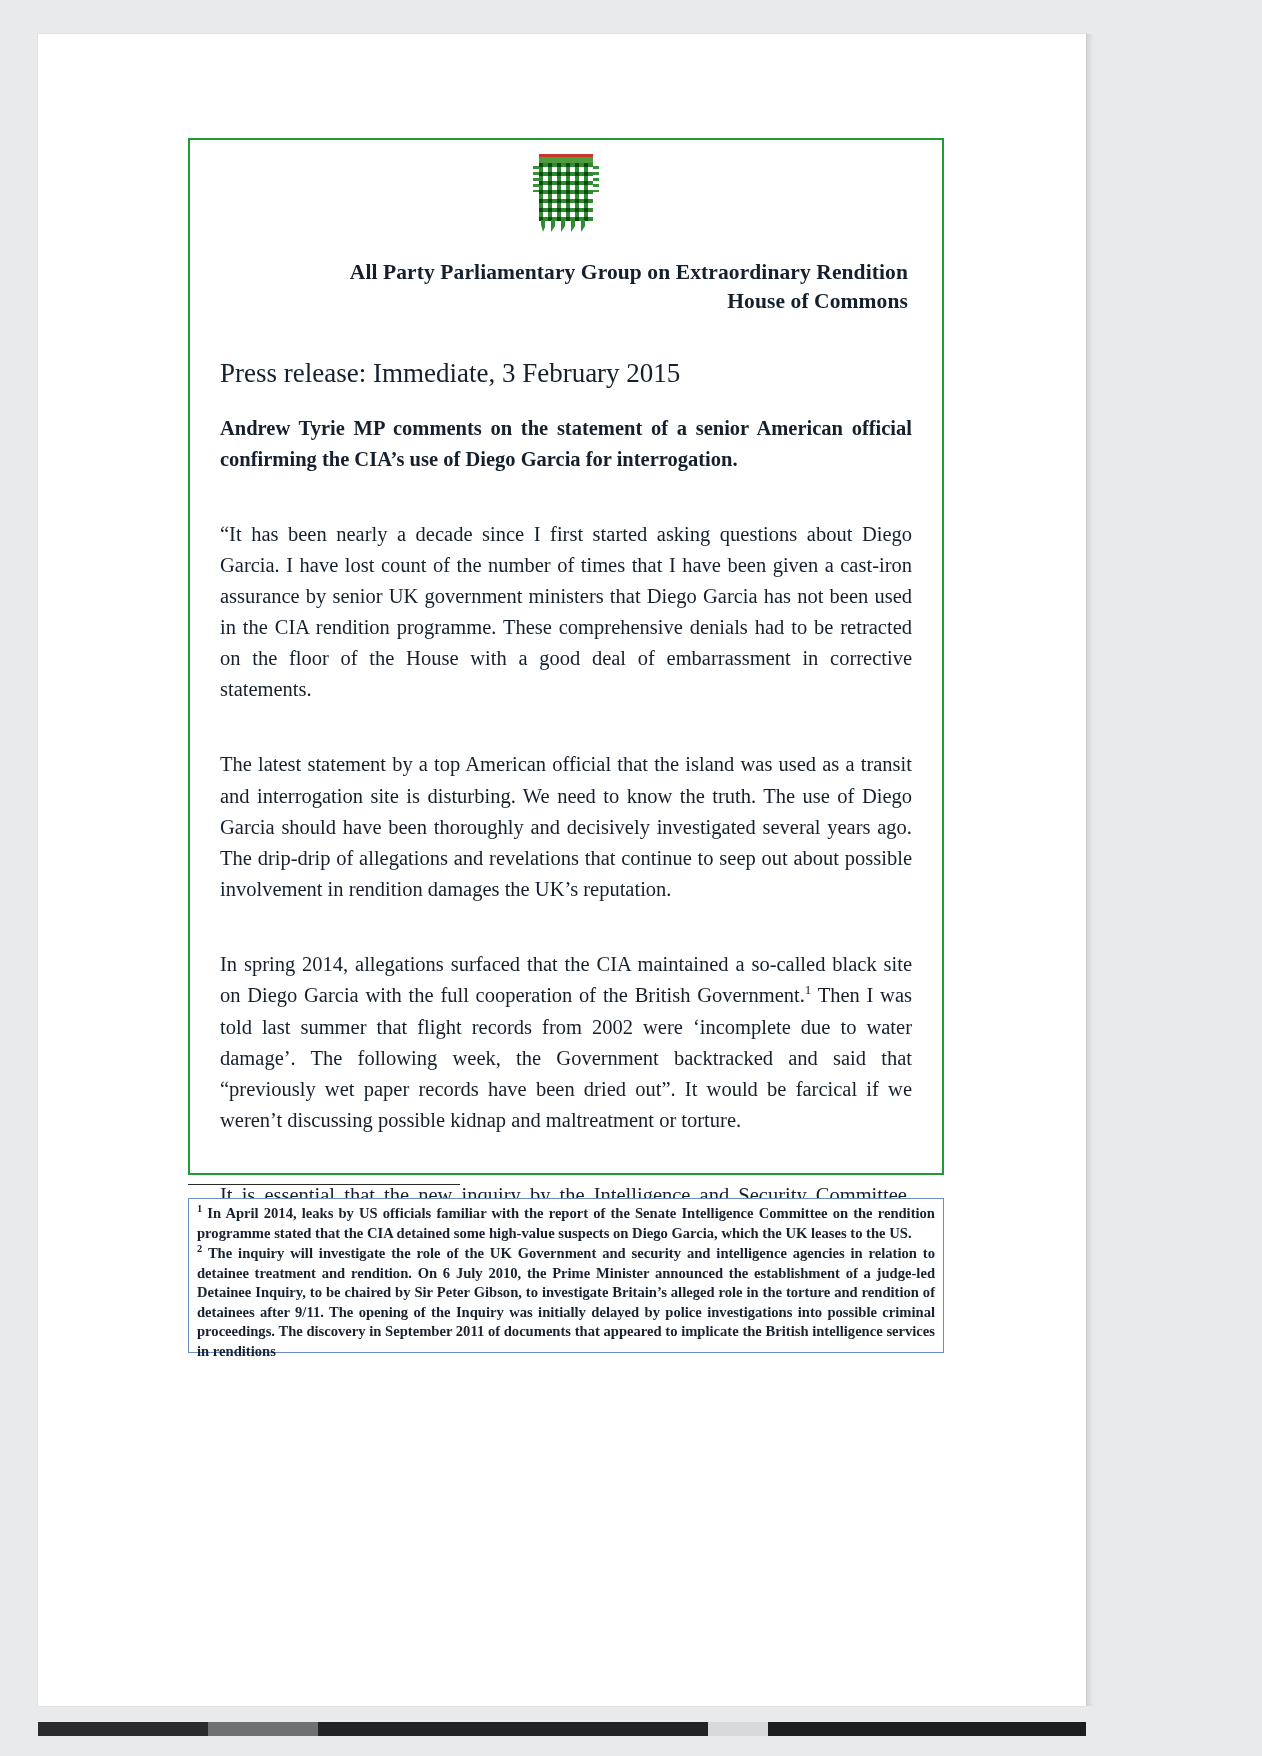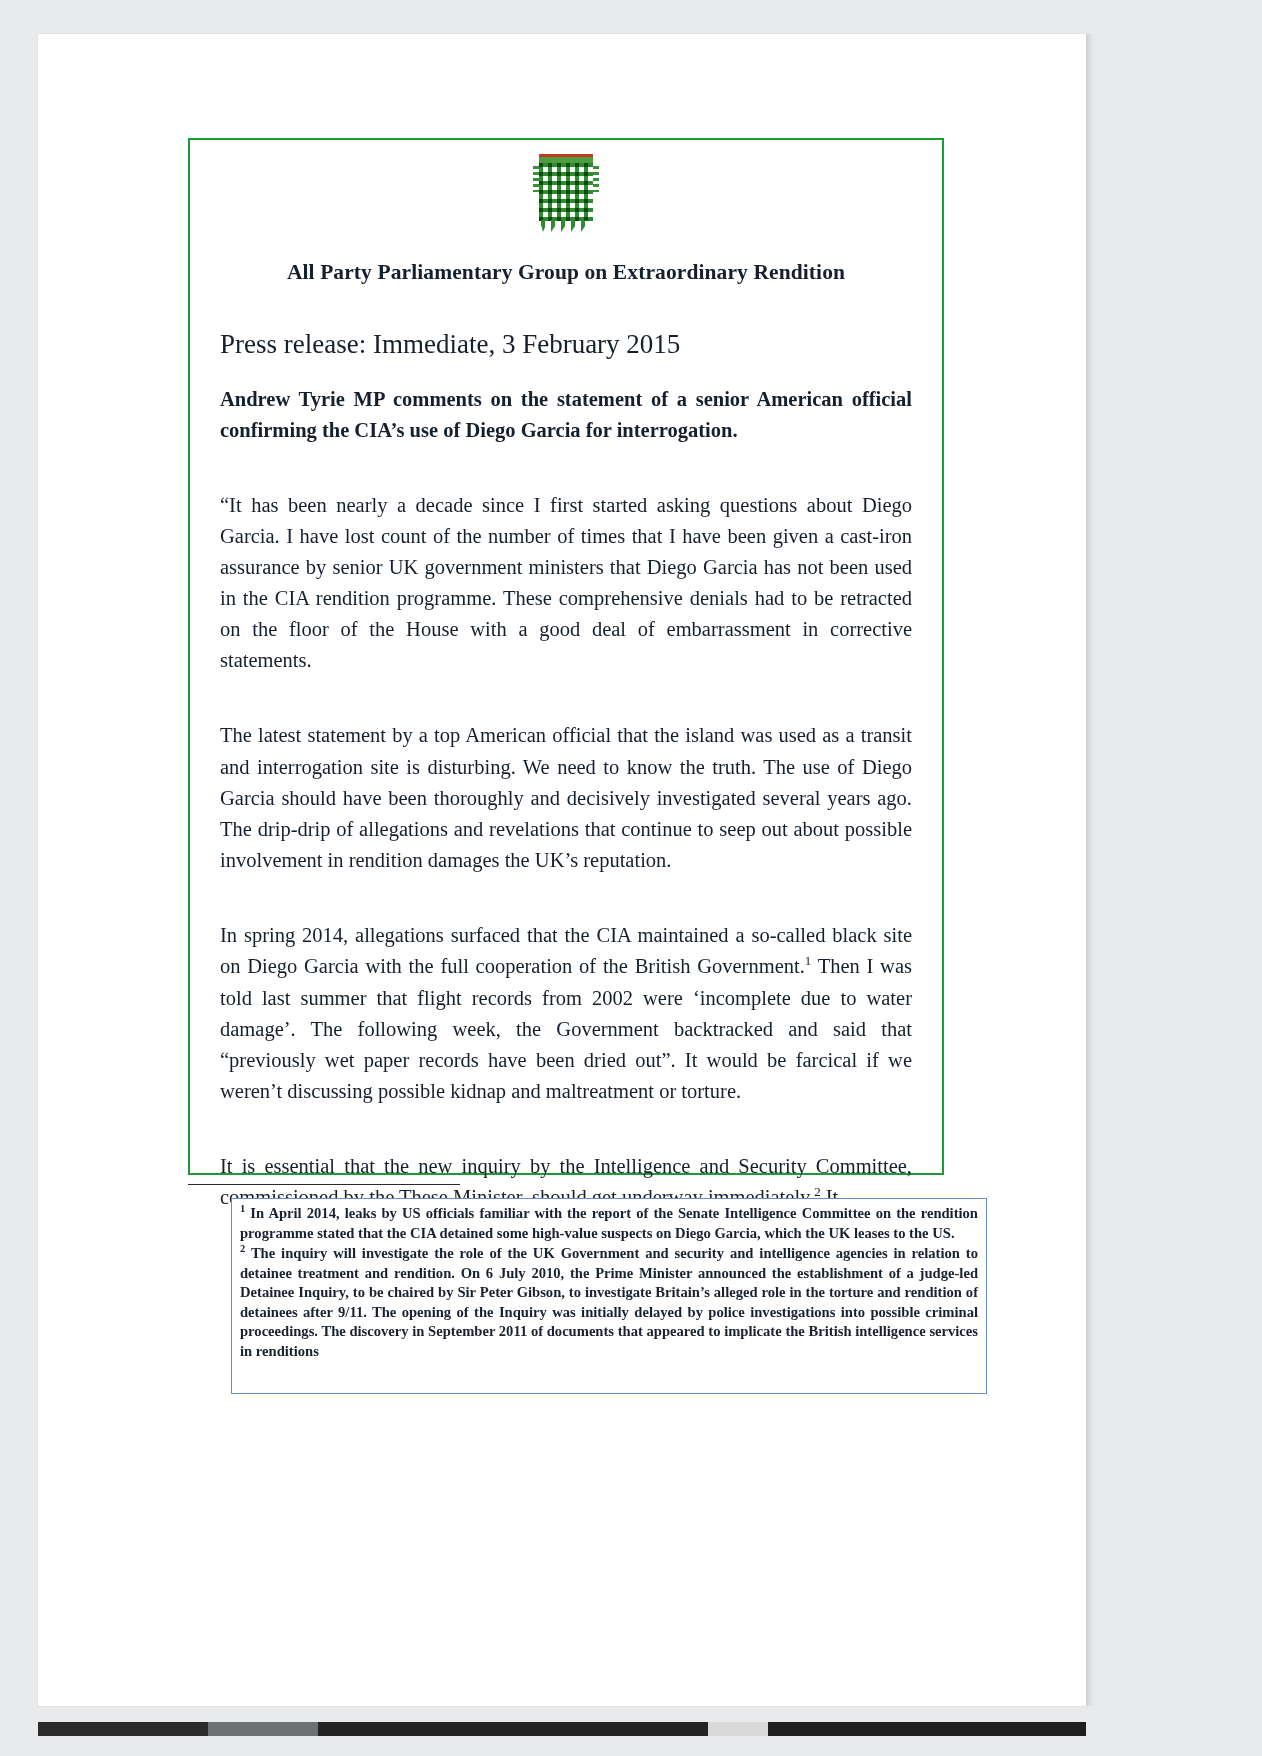--- a/index.html
+++ b/index.html
@@ -87,21 +87,21 @@
     position: absolute;
     top: 0;
     width: 7px;
     height: 26px;
     background: repeating-linear-gradient(to bottom, #3b8f38 0 3px, transparent 3px 6px);
   }
   .crest .chains:before { left: 0; }
   .crest .chains:after { right: 0; }
 
   .doc-title {
-    text-align: center;
+    text-align: right;
     font-weight: bold;
     font-size: 21.5px;
     line-height: 1.35;
     color: #14202e;
     margin: 16px 34px 0 34px;
     letter-spacing: 0.1px;
   }
   .doc-body {
     margin: 0 30px 0 30px;
     color: #15202d;
@@ -128,26 +128,25 @@
     font-size: 13px;
     vertical-align: super;
     line-height: 0;
   }
   
   .footnote-box {
     position: absolute;
     left: 0;
     top: 1060px;
     width: 756px;
-    height: 196px;
+    height: 155px;
     border: 1px solid #6b8fc4;
     box-sizing: border-box;
     background: #ffffff;
     padding: 5px 8px 22px 8px;
-    margin-left: 43px;
   }
   .footnote-rule {
     position: absolute;
     left: 0;
     top: 1046px;
     width: 272px;
     height: 0;
     border-top: 1.5px solid #2a2a2a;
   }
   .fn {
@@ -201,20 +200,21 @@
 
       <div class="crest">
         <div class="top-band"></div>
         <div class="chains"></div>
         <div class="portcullis"></div>
         <div class="spikes"></div>
       </div>
 
       <div class="doc-title">
         <div>All Party Parliamentary Group on Extraordinary Rendition</div>
+        <div>House of Commons</div>
       </div>
 
       <div class="doc-body">
         <div class="press-line">Press release: Immediate, 3 February 2015</div>
 
         <div class="lede">Andrew Tyrie MP comments on the statement of a senior American official confirming the CIA’s use of Diego Garcia for interrogation.</div>
 
         <p class="para">“It has been nearly a decade since I first started asking questions about Diego Garcia.  I have lost count of the number of times that I have been given a cast-iron assurance by senior UK government ministers that Diego Garcia has not been used in the CIA rendition programme.  These comprehensive denials had to be retracted on the floor of the House with a good deal of embarrassment in corrective statements.</p>
 
         <p class="para">The latest statement by a top American official that the island was used as a transit and interrogation site is disturbing.  We need to know the truth.  The use of Diego Garcia should have been thoroughly and decisively investigated several years ago.  The drip-drip of allegations and revelations that continue to seep out about possible involvement in rendition damages the UK’s reputation.</p>

